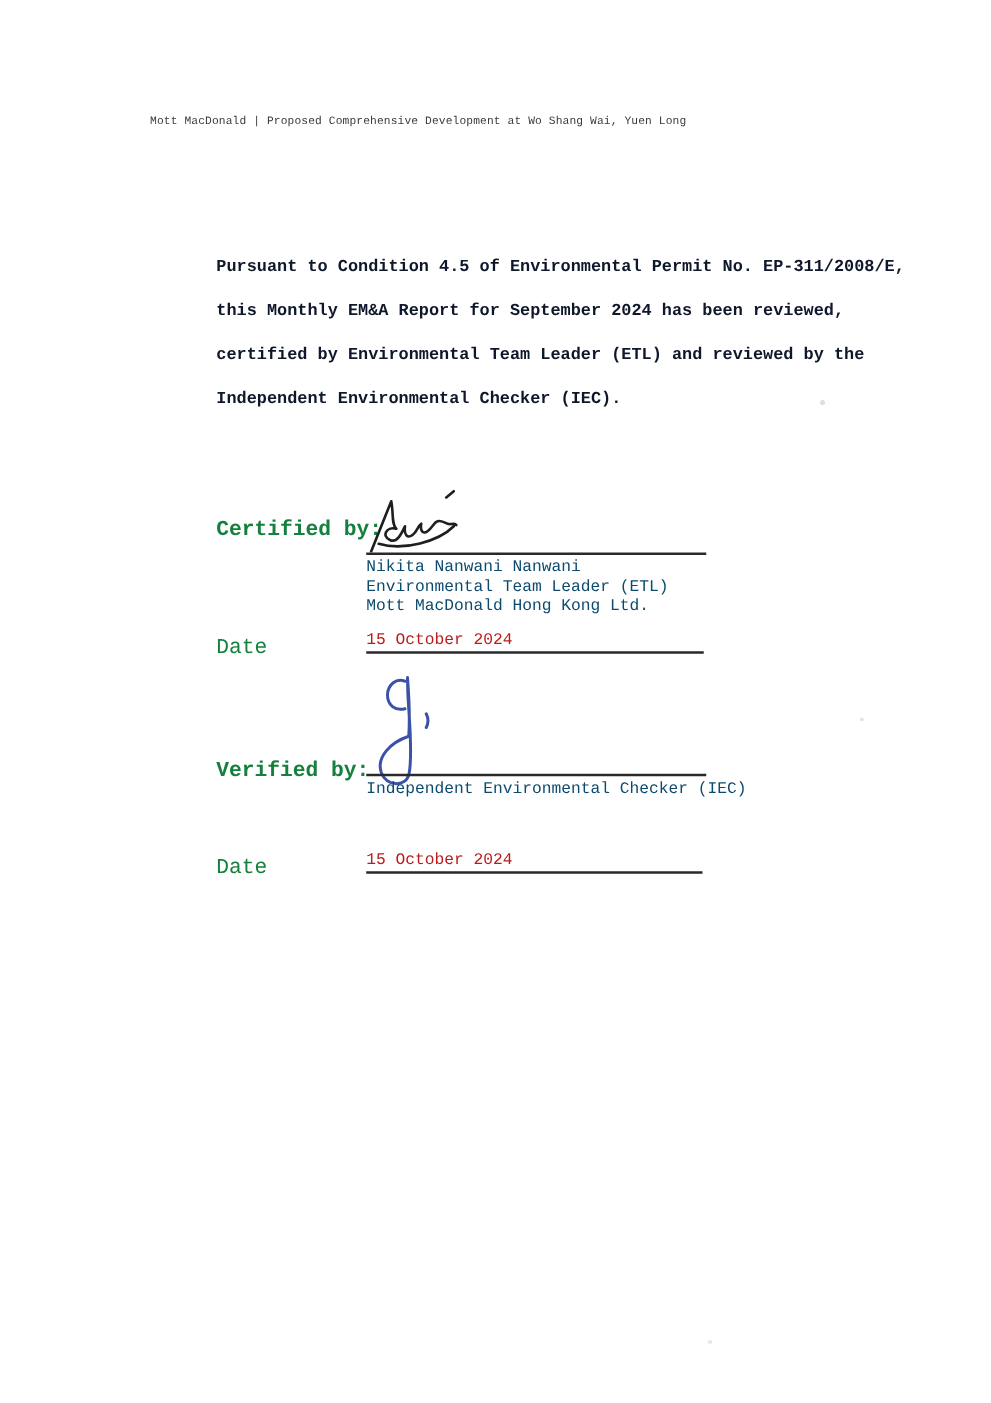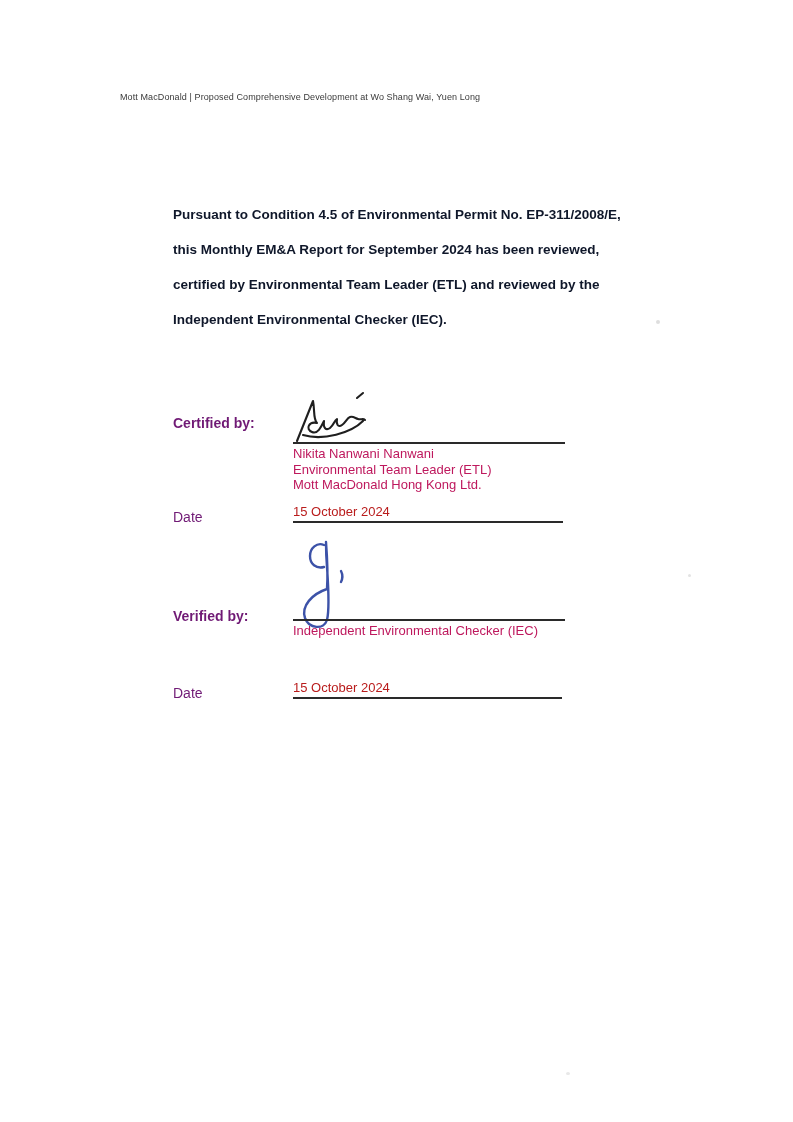--- a/index.html
+++ b/index.html
@@ -1,42 +1,42 @@
 <!DOCTYPE html>
 <html><head>
 <meta charset="utf-8">
 <style>
   html,body{margin:0;padding:0;background:#ffffff;}
   .page{
     position:relative;
     width:793px;height:1122px;
     background:#ffffff;
-    font-family:Liberation Sans, sans-serif;
+    font-family:Liberation Mono, monospace;
     color:#1c1c1c;
     overflow:hidden;
   }
   .abs{position:absolute;}
   .header-line{
     left:120px;top:92px;
     font-size:9px;letter-spacing:0.1px;color:#3a3a3a;
     white-space:nowrap;
   }
   .statement{
     left:173px;top:197px;width:470px;
     font-size:13.5px;font-weight:bold;color:#0f172a;
   }
   .statement .line{line-height:35px;white-space:nowrap;}
   .field-label{
     left:173px;
-    font-size:14px;color:#701a75;white-space:nowrap;
+    font-size:17px;color:#15803d;white-space:nowrap;
   }
   .bold{font-weight:bold;}
   .sig-block-text{
     left:293px;
-    font-size:13px;line-height:15.5px;color:#be185d;white-space:nowrap;
+    font-size:13px;line-height:15.5px;color:#0c4a6e;white-space:nowrap;
   }
   .sig-line{
     left:293px;height:2px;background:#2a2a2a;
   }
   .date-value{
     left:293px;
     font-size:13px;color:#b91c1c;white-space:nowrap;
   }
   .sig-svg{display:block;}
   .speck{border-radius:50%;}

